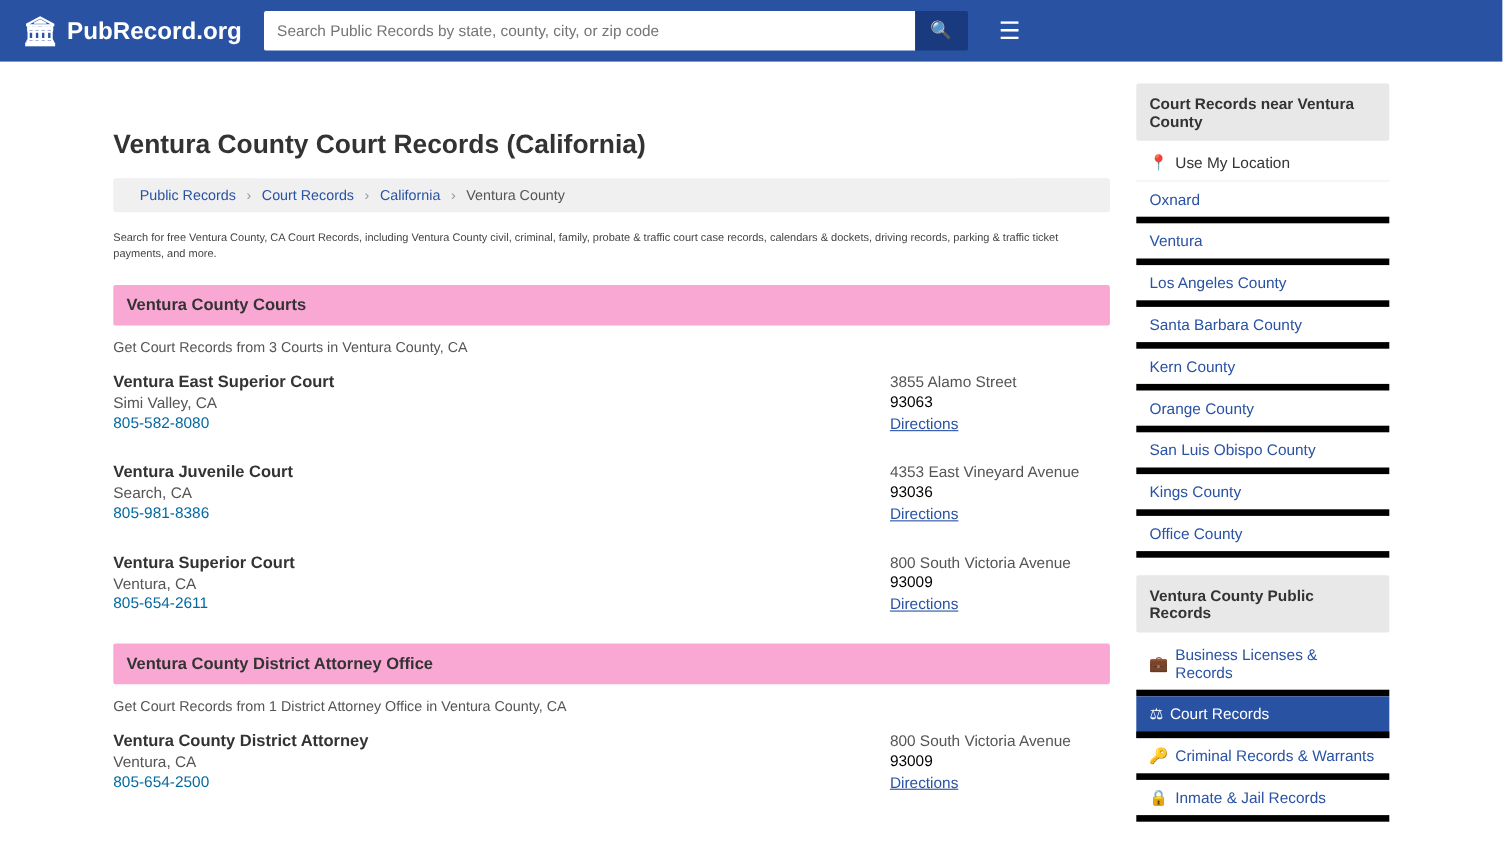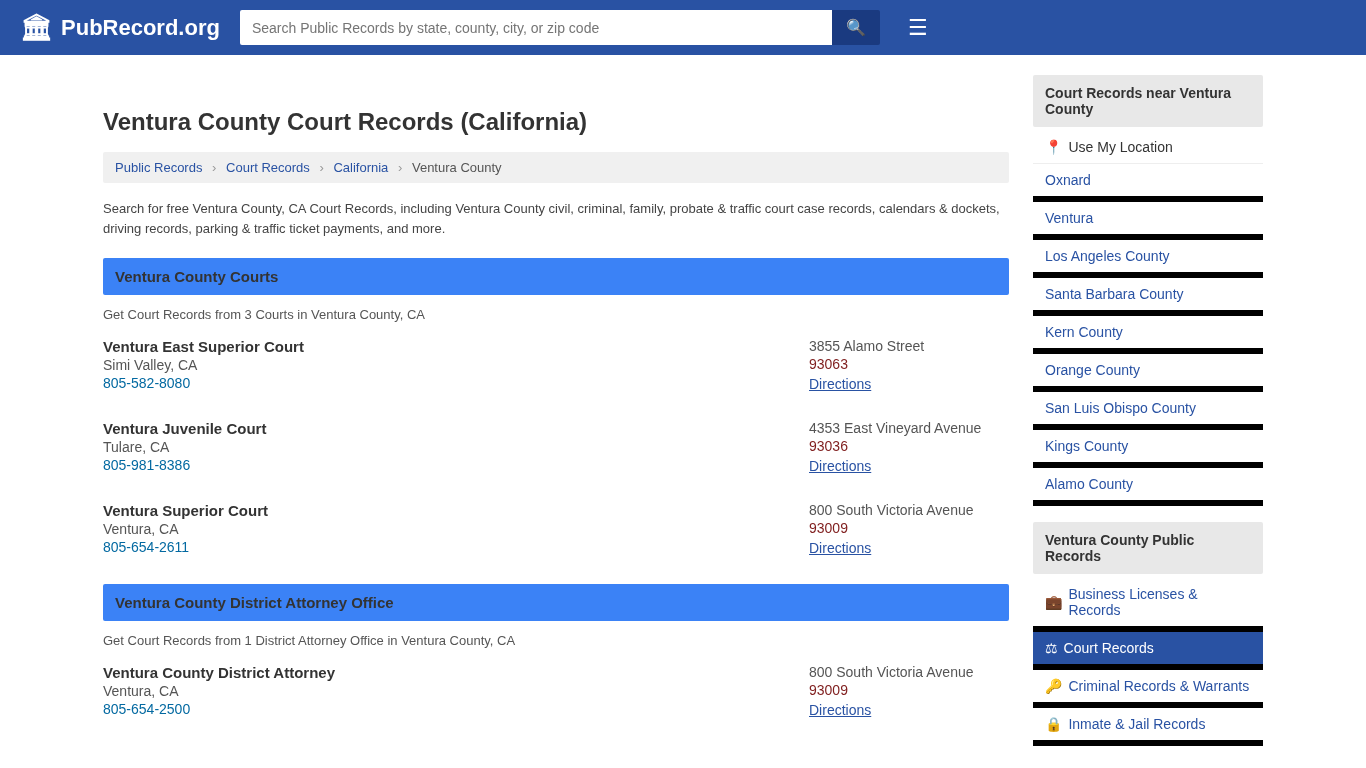--- a/index.html
+++ b/index.html
@@ -78,46 +78,46 @@
     .page-title {
       font-size: 24px;
       font-weight: bold;
       color: #333;
       margin-bottom: 16px;
     }
 
     
     .breadcrumb {
       background: #f0f0f0;
-      padding: 8px 12px;
+      padding: 8px 24px;
       font-size: 13px;
       color: #555;
       margin-bottom: 16px;
       border-radius: 2px;
     }
     .breadcrumb a, .breadcrumb span.link {
       color: #2952a3;
       text-decoration: none;
     }
     .breadcrumb .sep {
       margin: 0 6px;
       color: #999;
     }
 
     
     .description {
-      font-size: 13px;
+      font-size: 10px;
       color: #444;
       line-height: 1.5;
       margin-bottom: 20px;
     }
 
     
     .section-header {
-      background: #3b82f6;
+      background: #f9a8d4;
       padding: 10px 12px;
       font-weight: bold;
       font-size: 15px;
       margin-bottom: 12px;
       border-radius: 2px;
     }
 
     
     .sub-description {
       font-size: 13px;
@@ -152,21 +152,21 @@
       text-align: left;
       min-width: 200px;
     }
     .court-address {
       font-size: 14px;
       color: #555;
       margin-bottom: 2px;
     }
     .court-zip {
       font-size: 14px;
-      color: #7f1d1d;
+      color: #000000;
       margin-bottom: 4px;
     }
     .directions-link {
       color: #2952a3;
       text-decoration: underline;
       font-size: 14px;
       cursor: pointer;
     }
 
     
@@ -264,21 +264,21 @@
       <div class="court-right">
         <div class="court-address">3855 Alamo Street</div>
         <div class="court-zip">93063</div>
         <a class="directions-link">Directions</a>
       </div>
     </div>
 
     <div class="court-entry">
       <div class="court-left">
         <div class="court-name">Ventura Juvenile Court</div>
-        <div class="court-city">Tulare, CA</div>
+        <div class="court-city">Search, CA</div>
         <div class="court-phone">805-981-8386</div>
       </div>
       <div class="court-right">
         <div class="court-address">4353 East Vineyard Avenue</div>
         <div class="court-zip">93036</div>
         <a class="directions-link">Directions</a>
       </div>
     </div>
 
     <div class="court-entry">
@@ -341,21 +341,21 @@
     <div class="sidebar-item">
       <span>Orange County</span>
     </div>
     <div class="sidebar-item">
       <span>San Luis Obispo County</span>
     </div>
     <div class="sidebar-item">
       <span>Kings County</span>
     </div>
     <div class="sidebar-item">
-      <span>Alamo County</span>
+      <span>Office County</span>
     </div>
 
     <div class="sidebar-section-title" style="margin-top:16px;">Ventura County Public Records</div>
 
     <div class="sidebar-item">
       <span class="icon">💼</span>
       <span>Business Licenses &amp; Records</span>
     </div>
     <div class="sidebar-item active">
       <span class="icon">⚖</span>

